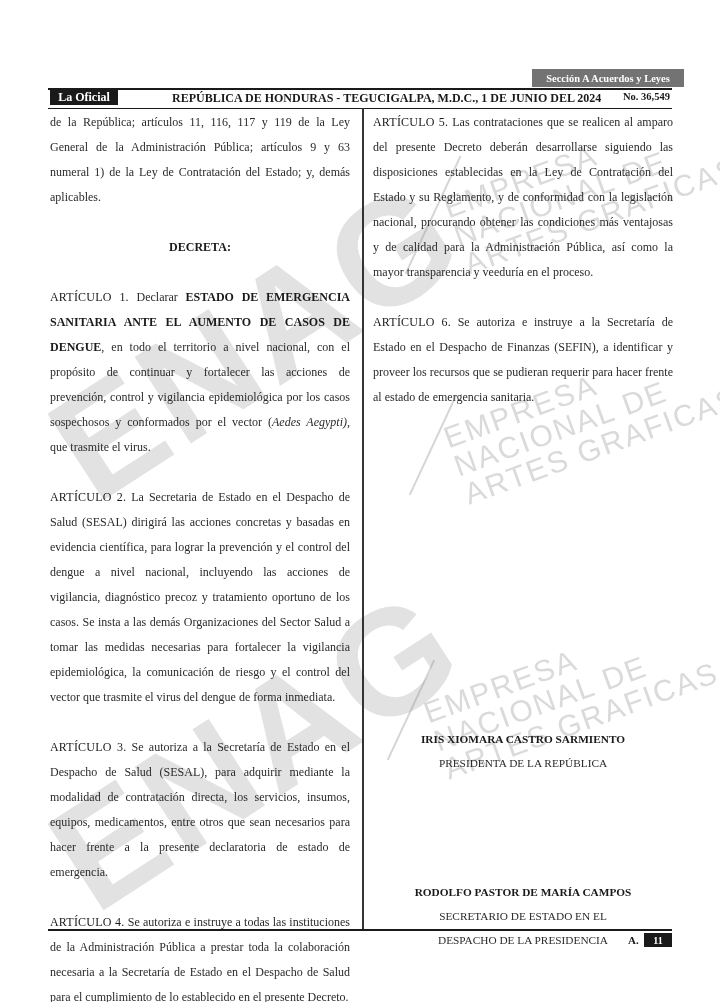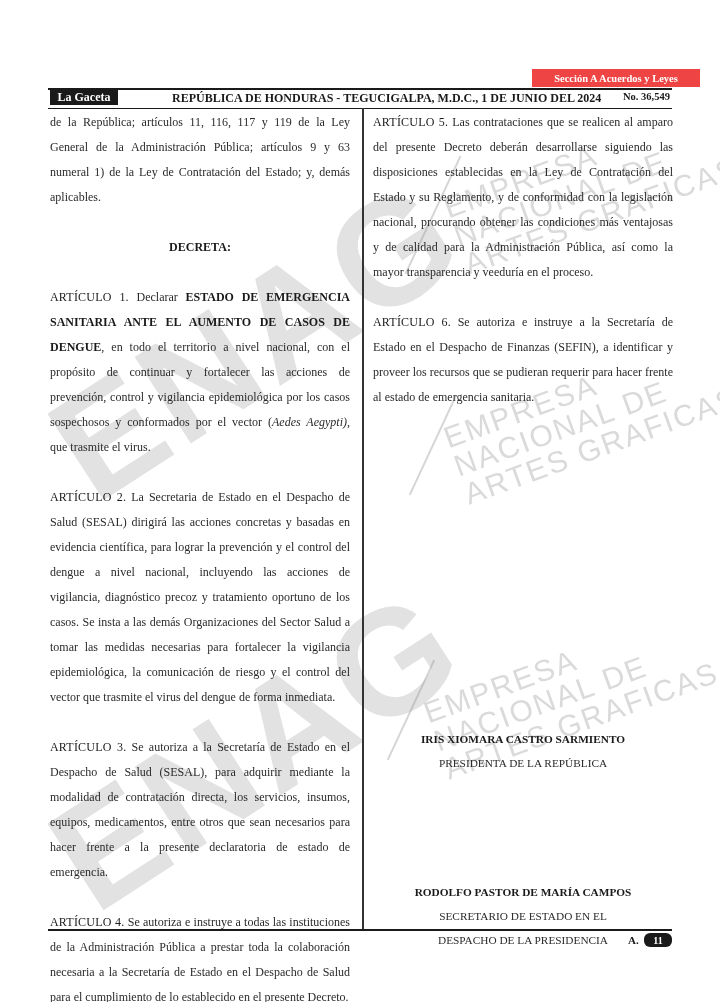--- a/index.html
+++ b/index.html
@@ -4,22 +4,22 @@
 <style>
   html, body { margin: 0; padding: 0; }
   body {
     width: 720px; height: 1002px; background: #ffffff; position: relative; overflow: hidden;
     font-family: "Liberation Serif", "DejaVu Serif", serif; color: #2a2a2a;
   }
   .page { position: absolute; left: 0; top: 0; width: 720px; height: 1002px; }
 
   
   .section-tab {
-    position: absolute; left: 532px; top: 69px; width: 168px; height: 18px;
-    background: #ef4444; color: #fff; font-size: 10.5px; font-weight: bold;
+    position: absolute; left: 532px; top: 69px; width: 152px; height: 18px;
+    background: #737373; color: #fff; font-size: 10.5px; font-weight: bold;
     display: flex; align-items: center; justify-content: center; gap: 6px; letter-spacing: 0;
   }
   .header-bar {
     position: absolute; left: 48px; top: 88px; width: 624px; height: 18px;
     border-top: 2px solid #1a1a1a; border-bottom: 1.5px solid #1a1a1a;
   }
   .gaceta-tab {
     position: absolute; left: 50px; top: 89px; width: 68px; height: 16px;
     background: #1a1a1a; color: #fff; font-size: 12px; font-weight: bold;
     display: flex; align-items: center; justify-content: center;
@@ -30,21 +30,21 @@
   .header-number {
     position: absolute; right: 50px; top: 91px; font-size: 10.5px; font-weight: bold; color: #1a1a1a;
   }
 
   
   .col-divider { position: absolute; left: 362px; top: 108px; width: 1.5px; height: 822px; background: #333; }
   .footer-line { position: absolute; left: 48px; top: 929px; width: 624px; height: 2px; background: #1a1a1a; }
   .page-label { position: absolute; left: 628px; top: 934px; font-size: 11px; font-weight: bold; color: #1a1a1a; }
   .page-num {
     position: absolute; left: 644px; top: 933px; width: 28px; height: 14px; background: #1a1a1a; color: #fff;
-    font-size: 10px; font-weight: bold; display: flex; align-items: center; justify-content: center; border-radius: 6px;
+    font-size: 10px; font-weight: bold; display: flex; align-items: center; justify-content: center;
   }
 
   
   .col { position: absolute; font-size: 12px; line-height: 25px; text-align: justify; }
   .col-left { left: 50px; top: 110px; width: 300px; }
   .col-right { left: 373px; top: 110px; width: 300px; }
   .para { margin: 0 0 25px 0; }
   .para .lbl { font-weight: normal; letter-spacing: 0.2px; color: #1a1a1a; }
   .para b { color: #1a1a1a; }
   .decreta { text-align: center; font-weight: bold; margin: 0 0 25px 0; color: #1a1a1a; }
@@ -83,21 +83,21 @@
   </div>
   <div class="wm-bar" style="left:410px; top:655px; height:110px;"></div>
   <div class="wm wm-text" style="left:420px; top:700px;">
     <div>EMPRESA</div>
       <div>NACIONAL DE</div>
       <div>ARTES GRAFICAS</div>
   </div>
 
   <div class="section-tab">Sección A  Acuerdos y Leyes</div>
   <div class="header-bar"></div>
-  <div class="gaceta-tab">La Gaceta</div>
+  <div class="gaceta-tab">La Oficial</div>
   <div class="header-title">REPÚBLICA DE HONDURAS  - TEGUCIGALPA, M.D.C., 1 DE JUNIO DEL 2024</div>
   <div class="header-number">No. 36,549</div>
 
   <div class="col-divider"></div>
 
   <div class="col col-left">
     <p class="para">de la República; artículos 11, 116, 117 y 119 de la Ley General de la Administración Pública; artículos 9 y 63 numeral 1) de la Ley de Contratación del Estado; y, demás aplicables.</p>
     <p class="decreta">DECRETA:</p>
 
     <p class="para">

